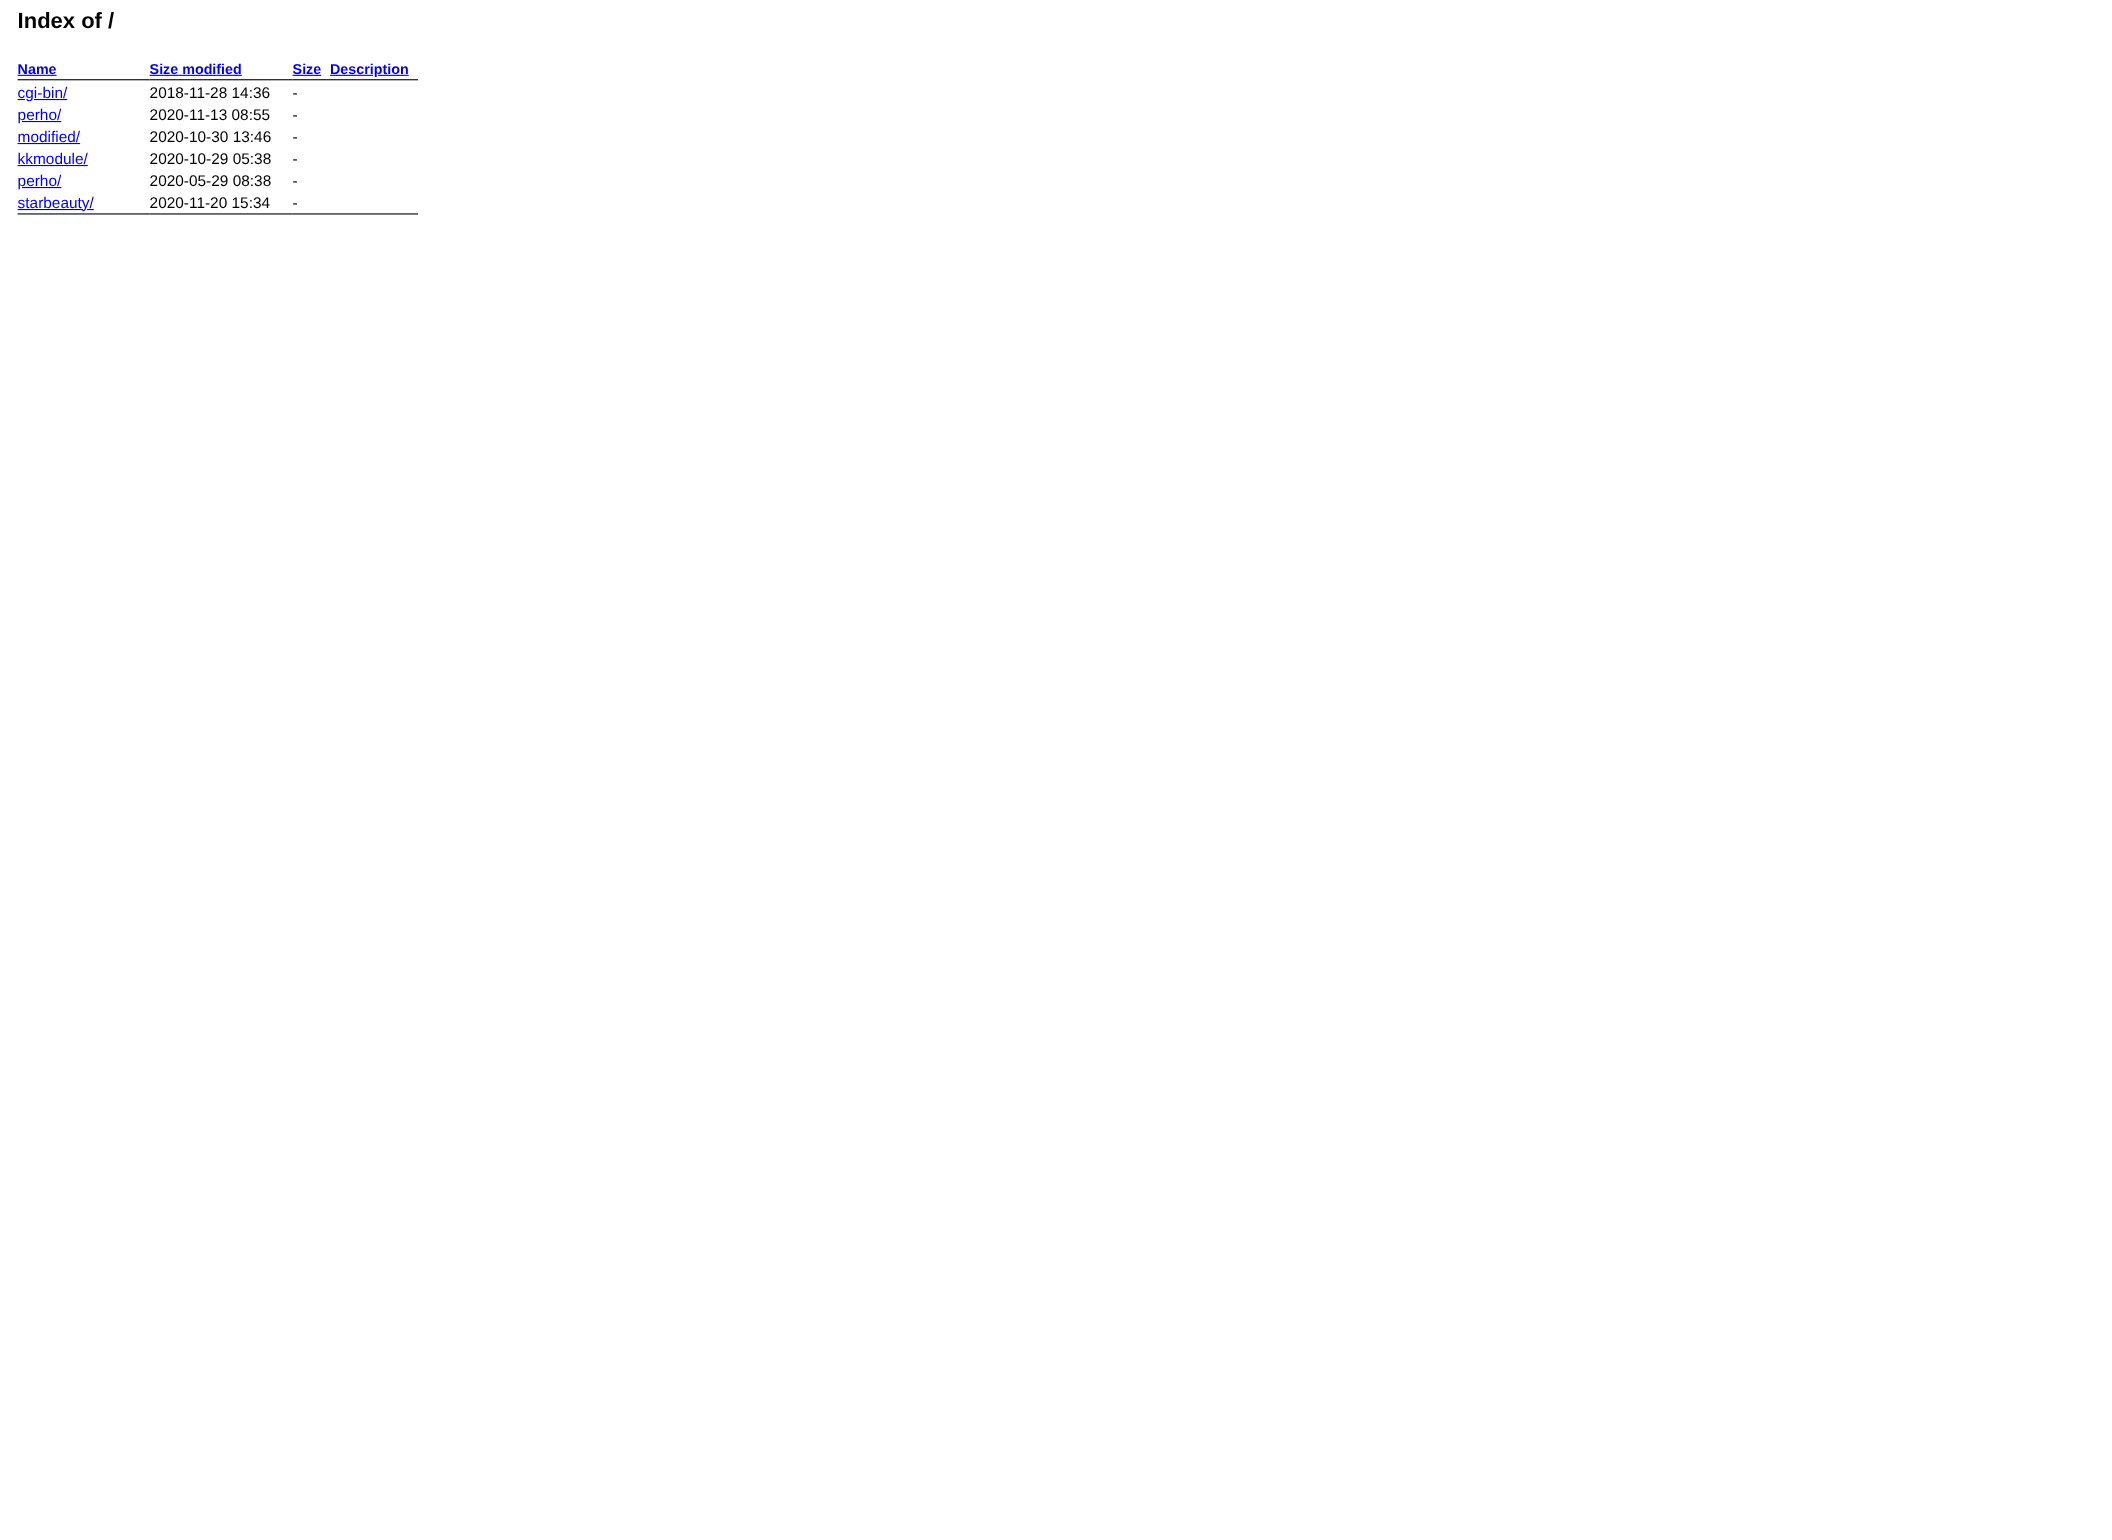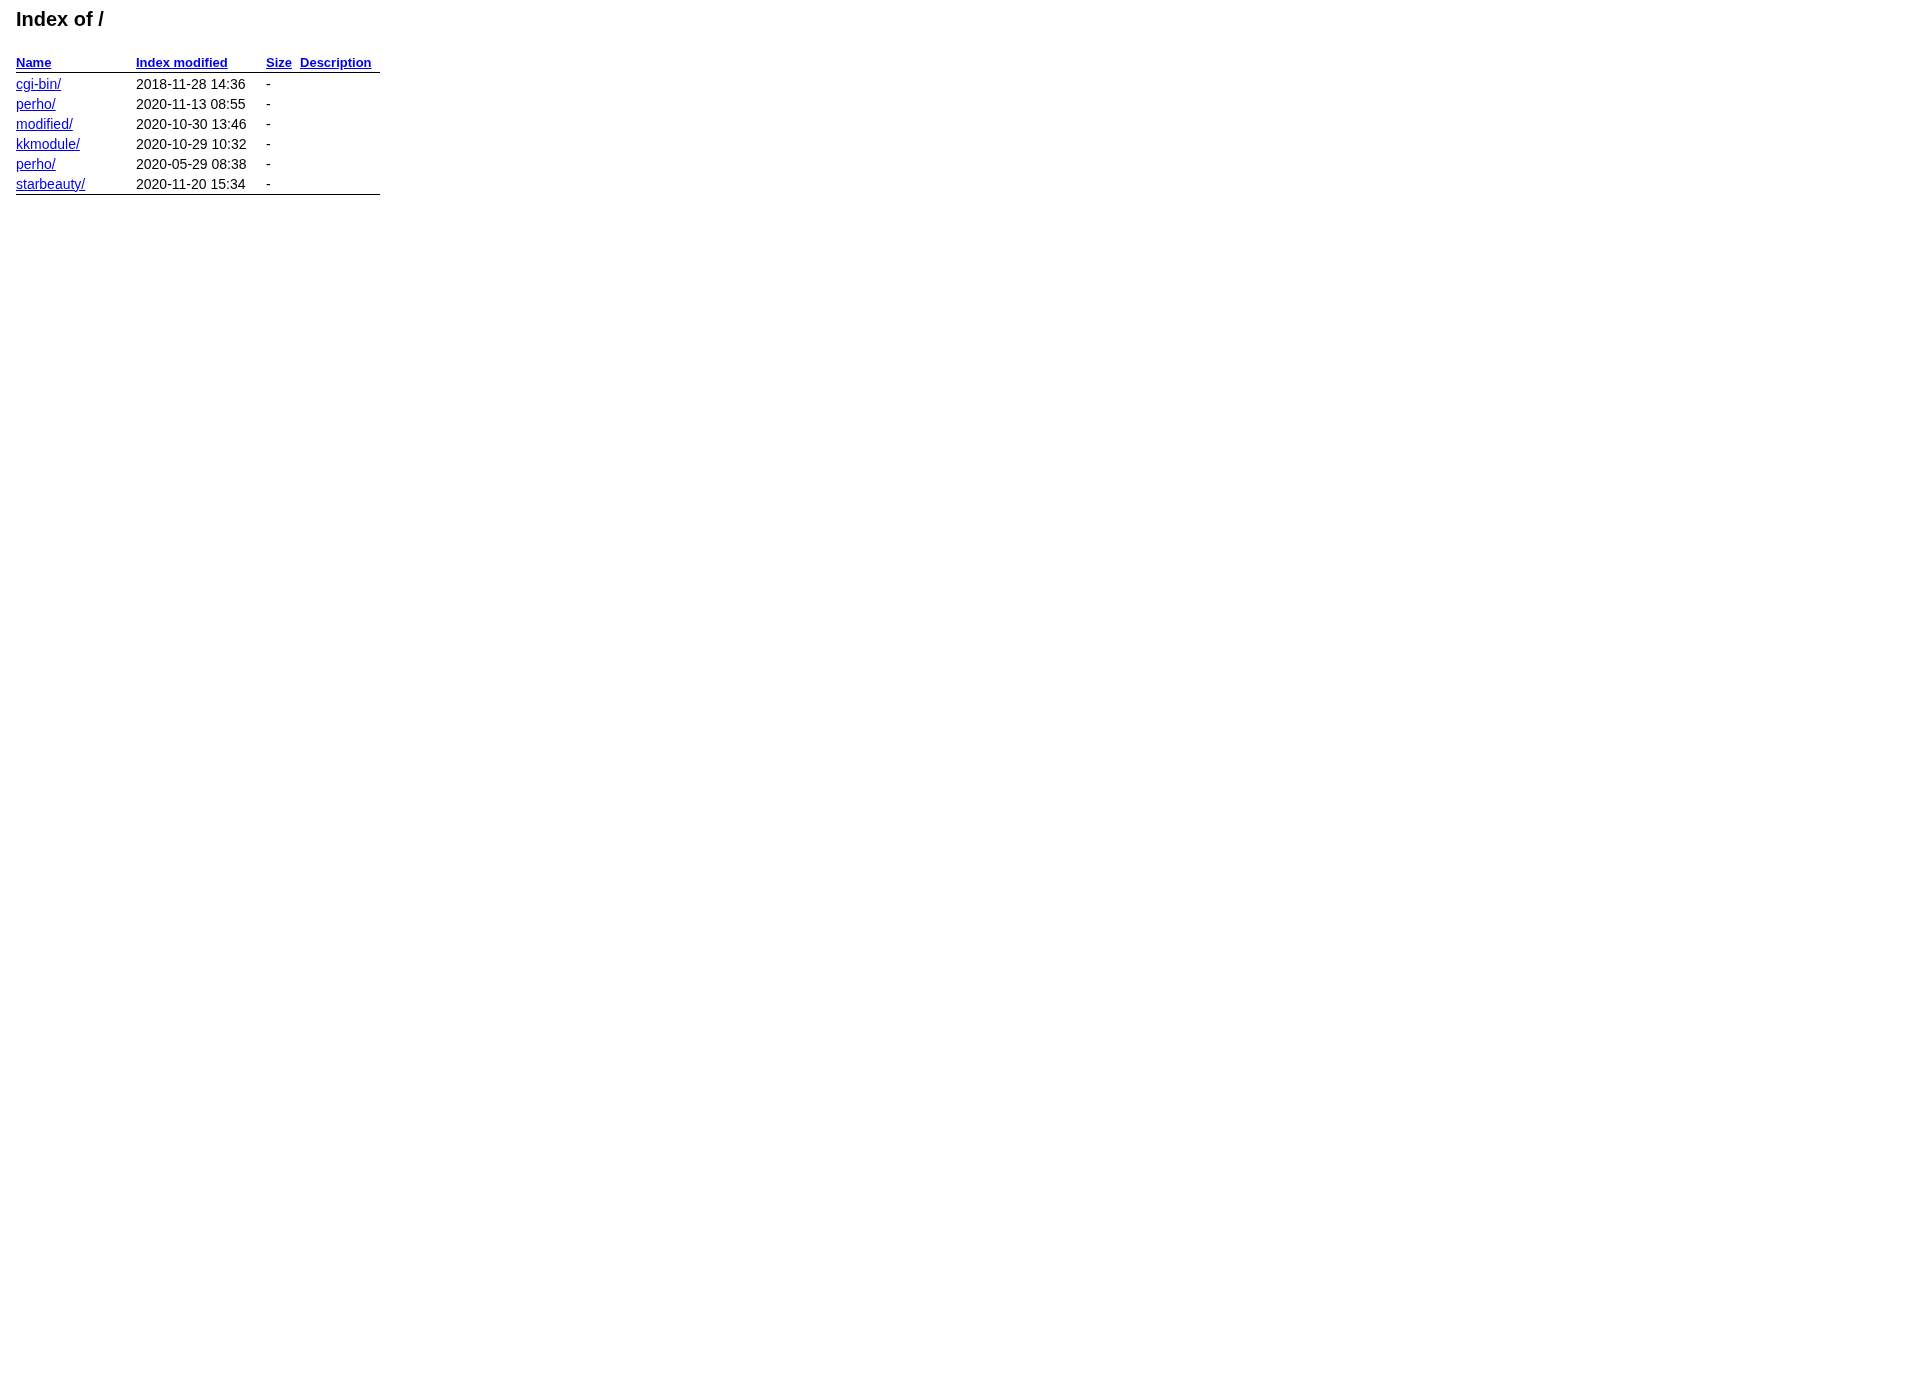--- a/index.html
+++ b/index.html
@@ -52,21 +52,21 @@
 
 <h1>Index of /</h1>
 
 <table>
   <thead>
     <tr>
       <th class="col-name">
         <a href="?C=N&amp;O=D">Name</a>
       </th>
       <th class="col-modified">
-        <a href="?C=M&amp;O=A">Index modified</a>
+        <a href="?C=M&amp;O=A">Size modified</a>
       </th>
       <th class="col-size">
         <a href="?C=S&amp;O=A">Size</a>
       </th>
       <th class="col-desc">
         <a href="?C=D&amp;O=A">Description</a>
       </th>
     </tr>
     <tr>
       <td colspan="4" style="border-top:1px solid #000; padding:0; height:1px;"></td>
@@ -86,21 +86,21 @@
         <td class="col-desc"></td>
       </tr>
       <tr>
         <td class="col-name"><a href="kaustinen/">modified/</a></td>
         <td class="col-modified">2020-10-30 13:46</td>
         <td class="col-size">-</td>
         <td class="col-desc"></td>
       </tr>
       <tr>
         <td class="col-name"><a href="kkmodule/">kkmodule/</a></td>
-        <td class="col-modified">2020-10-29 10:32</td>
+        <td class="col-modified">2020-10-29 05:38</td>
         <td class="col-size">-</td>
         <td class="col-desc"></td>
       </tr>
       <tr>
         <td class="col-name"><a href="perho/">perho/</a></td>
         <td class="col-modified">2020-05-29 08:38</td>
         <td class="col-size">-</td>
         <td class="col-desc"></td>
       </tr>
       <tr>

